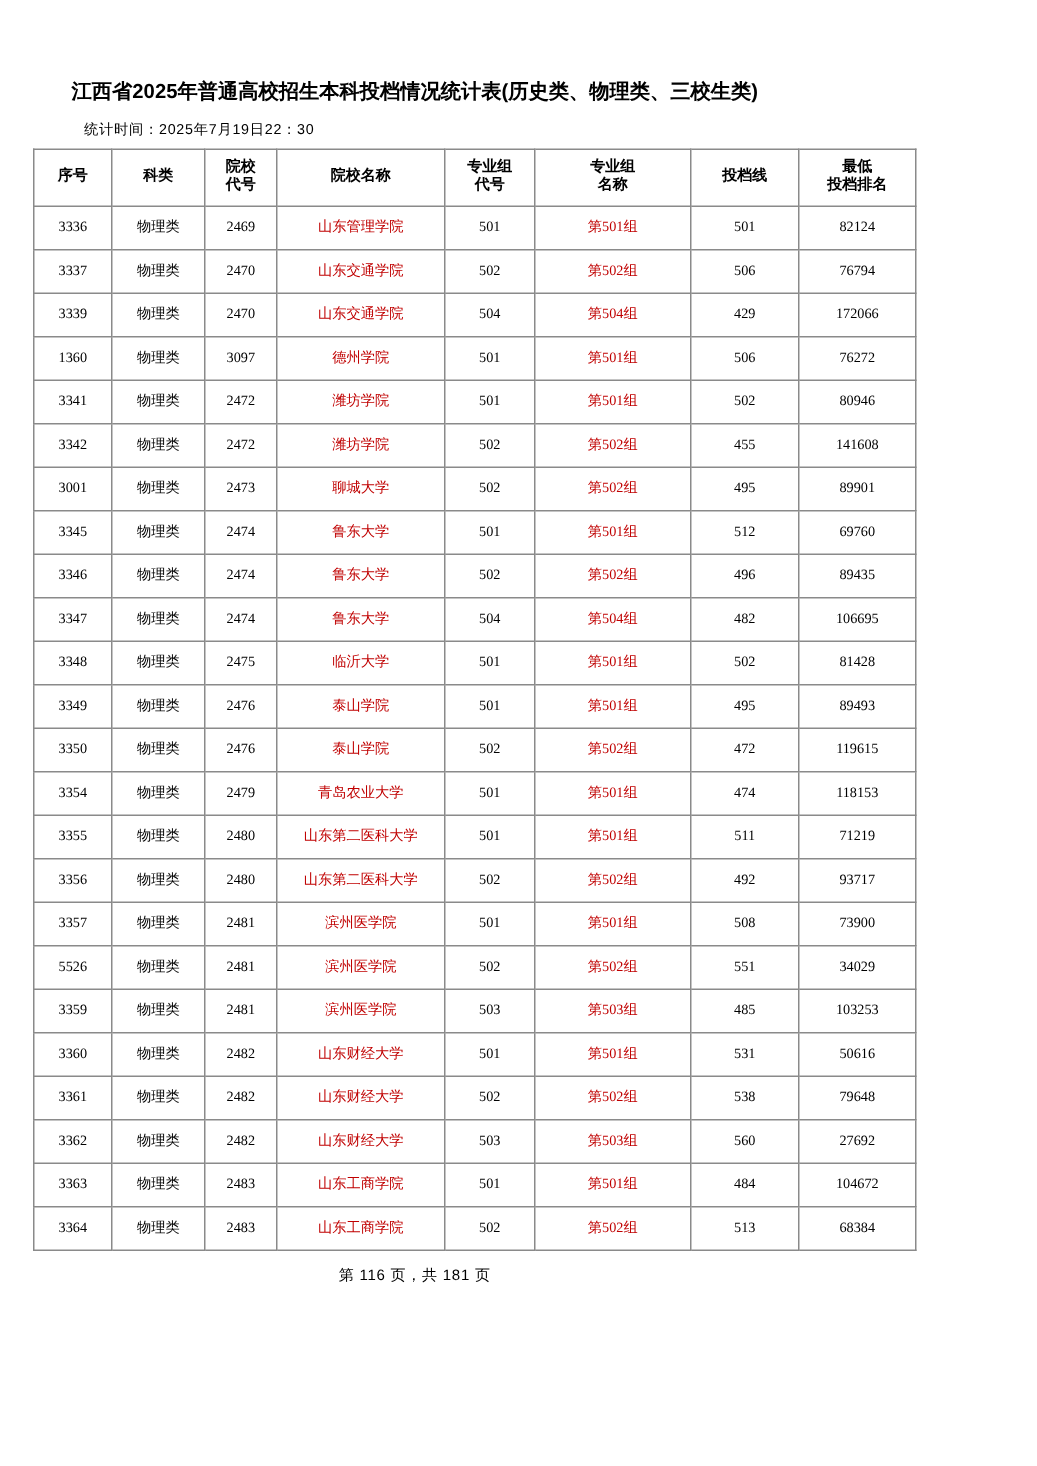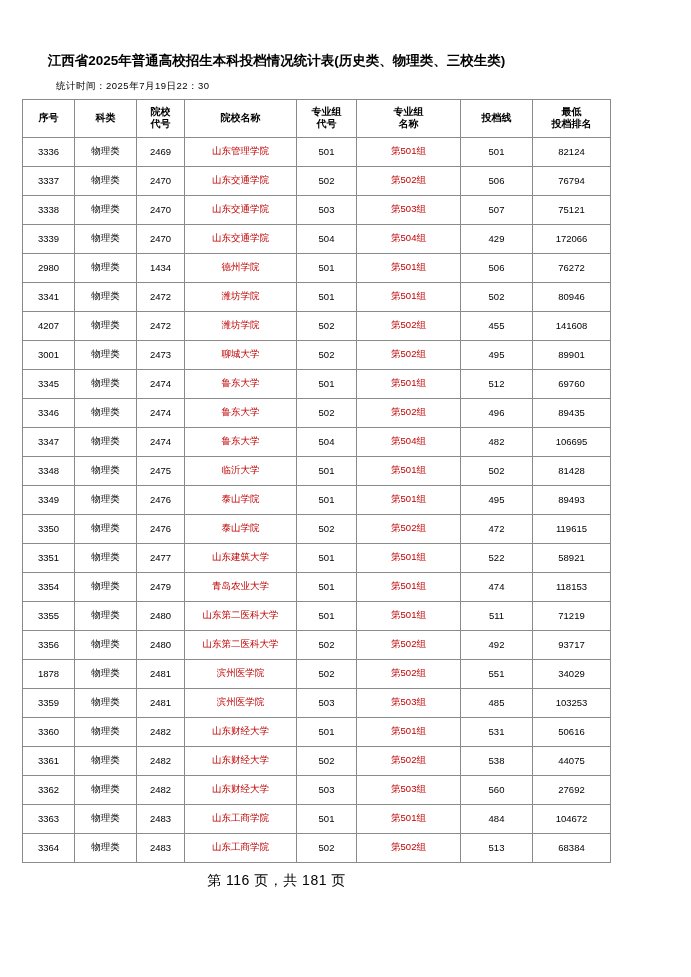--- a/index.html
+++ b/index.html
@@ -34,20 +34,21 @@
   .stat-time {
     font-size: 9.5px;
     margin: 0 0 6px 2px;
     letter-spacing: 0.5px;
     padding-left: 32px;
   }
   table.main {
     border-collapse: collapse;
     width: 100%;
     table-layout: fixed;
+    font-family: Liberation Serif, serif;
   }
   table.main th, table.main td {
     border: 1px solid #8a8a8a;
     text-align: center;
     vertical-align: middle;
     font-size: 9.5px;
     height: 29px;
     padding: 0 2px;
     box-sizing: border-box;
   }
@@ -75,21 +76,21 @@
   td.group-name-cell {
     text-align: left;
     padding-left: 5px;
     color: #c00000;
   }
   td.code-cell {
     color: #000;
   }
   .footer {
     text-align: center;
-    font-size: 14px;
+    font-size: 10px;
     margin-top: 9px;
     letter-spacing: 0.5px;
   }
 </style>
 </head>
 <body>
 
 <div class="page">
 
   <div class="doc-title">江西省2025年普通高校招生本科投档情况统计表(历史类、物理类、三校生类)</div>
@@ -134,61 +135,51 @@
           <td>3337</td>
           <td>物理类</td>
           <td class="code-cell">2470</td>
           <td class="name-cell">山东交通学院</td>
           <td>502</td>
           <td class="group-name-cell">第502组</td>
           <td>506</td>
           <td>76794</td>
         </tr>
         <tr>
-          <td>3338</td>
-          <td>物理类</td>
-          <td class="code-cell">2470</td>
-          <td class="name-cell">山东交通学院</td>
-          <td>503</td>
-          <td class="group-name-cell">第503组</td>
-          <td>507</td>
-          <td>75121</td>
-        </tr>
-        <tr>
           <td>3339</td>
           <td>物理类</td>
           <td class="code-cell">2470</td>
           <td class="name-cell">山东交通学院</td>
           <td>504</td>
           <td class="group-name-cell">第504组</td>
           <td>429</td>
           <td>172066</td>
         </tr>
         <tr>
-          <td>2980</td>
-          <td>物理类</td>
-          <td class="code-cell">1434</td>
+          <td>1360</td>
+          <td>物理类</td>
+          <td class="code-cell">3097</td>
           <td class="name-cell">德州学院</td>
           <td>501</td>
           <td class="group-name-cell">第501组</td>
           <td>506</td>
           <td>76272</td>
         </tr>
         <tr>
           <td>3341</td>
           <td>物理类</td>
           <td class="code-cell">2472</td>
           <td class="name-cell">潍坊学院</td>
           <td>501</td>
           <td class="group-name-cell">第501组</td>
           <td>502</td>
           <td>80946</td>
         </tr>
         <tr>
-          <td>4207</td>
+          <td>3342</td>
           <td>物理类</td>
           <td class="code-cell">2472</td>
           <td class="name-cell">潍坊学院</td>
           <td>502</td>
           <td class="group-name-cell">第502组</td>
           <td>455</td>
           <td>141608</td>
         </tr>
         <tr>
           <td>3001</td>
@@ -254,30 +245,20 @@
           <td>3350</td>
           <td>物理类</td>
           <td class="code-cell">2476</td>
           <td class="name-cell">泰山学院</td>
           <td>502</td>
           <td class="group-name-cell">第502组</td>
           <td>472</td>
           <td>119615</td>
         </tr>
         <tr>
-          <td>3351</td>
-          <td>物理类</td>
-          <td class="code-cell">2477</td>
-          <td class="name-cell">山东建筑大学</td>
-          <td>501</td>
-          <td class="group-name-cell">第501组</td>
-          <td>522</td>
-          <td>58921</td>
-        </tr>
-        <tr>
           <td>3354</td>
           <td>物理类</td>
           <td class="code-cell">2479</td>
           <td class="name-cell">青岛农业大学</td>
           <td>501</td>
           <td class="group-name-cell">第501组</td>
           <td>474</td>
           <td>118153</td>
         </tr>
         <tr>
@@ -294,21 +275,31 @@
           <td>3356</td>
           <td>物理类</td>
           <td class="code-cell">2480</td>
           <td class="name-cell">山东第二医科大学</td>
           <td>502</td>
           <td class="group-name-cell">第502组</td>
           <td>492</td>
           <td>93717</td>
         </tr>
         <tr>
-          <td>1878</td>
+          <td>3357</td>
+          <td>物理类</td>
+          <td class="code-cell">2481</td>
+          <td class="name-cell">滨州医学院</td>
+          <td>501</td>
+          <td class="group-name-cell">第501组</td>
+          <td>508</td>
+          <td>73900</td>
+        </tr>
+        <tr>
+          <td>5526</td>
           <td>物理类</td>
           <td class="code-cell">2481</td>
           <td class="name-cell">滨州医学院</td>
           <td>502</td>
           <td class="group-name-cell">第502组</td>
           <td>551</td>
           <td>34029</td>
         </tr>
         <tr>
           <td>3359</td>
@@ -331,21 +322,21 @@
           <td>50616</td>
         </tr>
         <tr>
           <td>3361</td>
           <td>物理类</td>
           <td class="code-cell">2482</td>
           <td class="name-cell">山东财经大学</td>
           <td>502</td>
           <td class="group-name-cell">第502组</td>
           <td>538</td>
-          <td>44075</td>
+          <td>79648</td>
         </tr>
         <tr>
           <td>3362</td>
           <td>物理类</td>
           <td class="code-cell">2482</td>
           <td class="name-cell">山东财经大学</td>
           <td>503</td>
           <td class="group-name-cell">第503组</td>
           <td>560</td>
           <td>27692</td>

